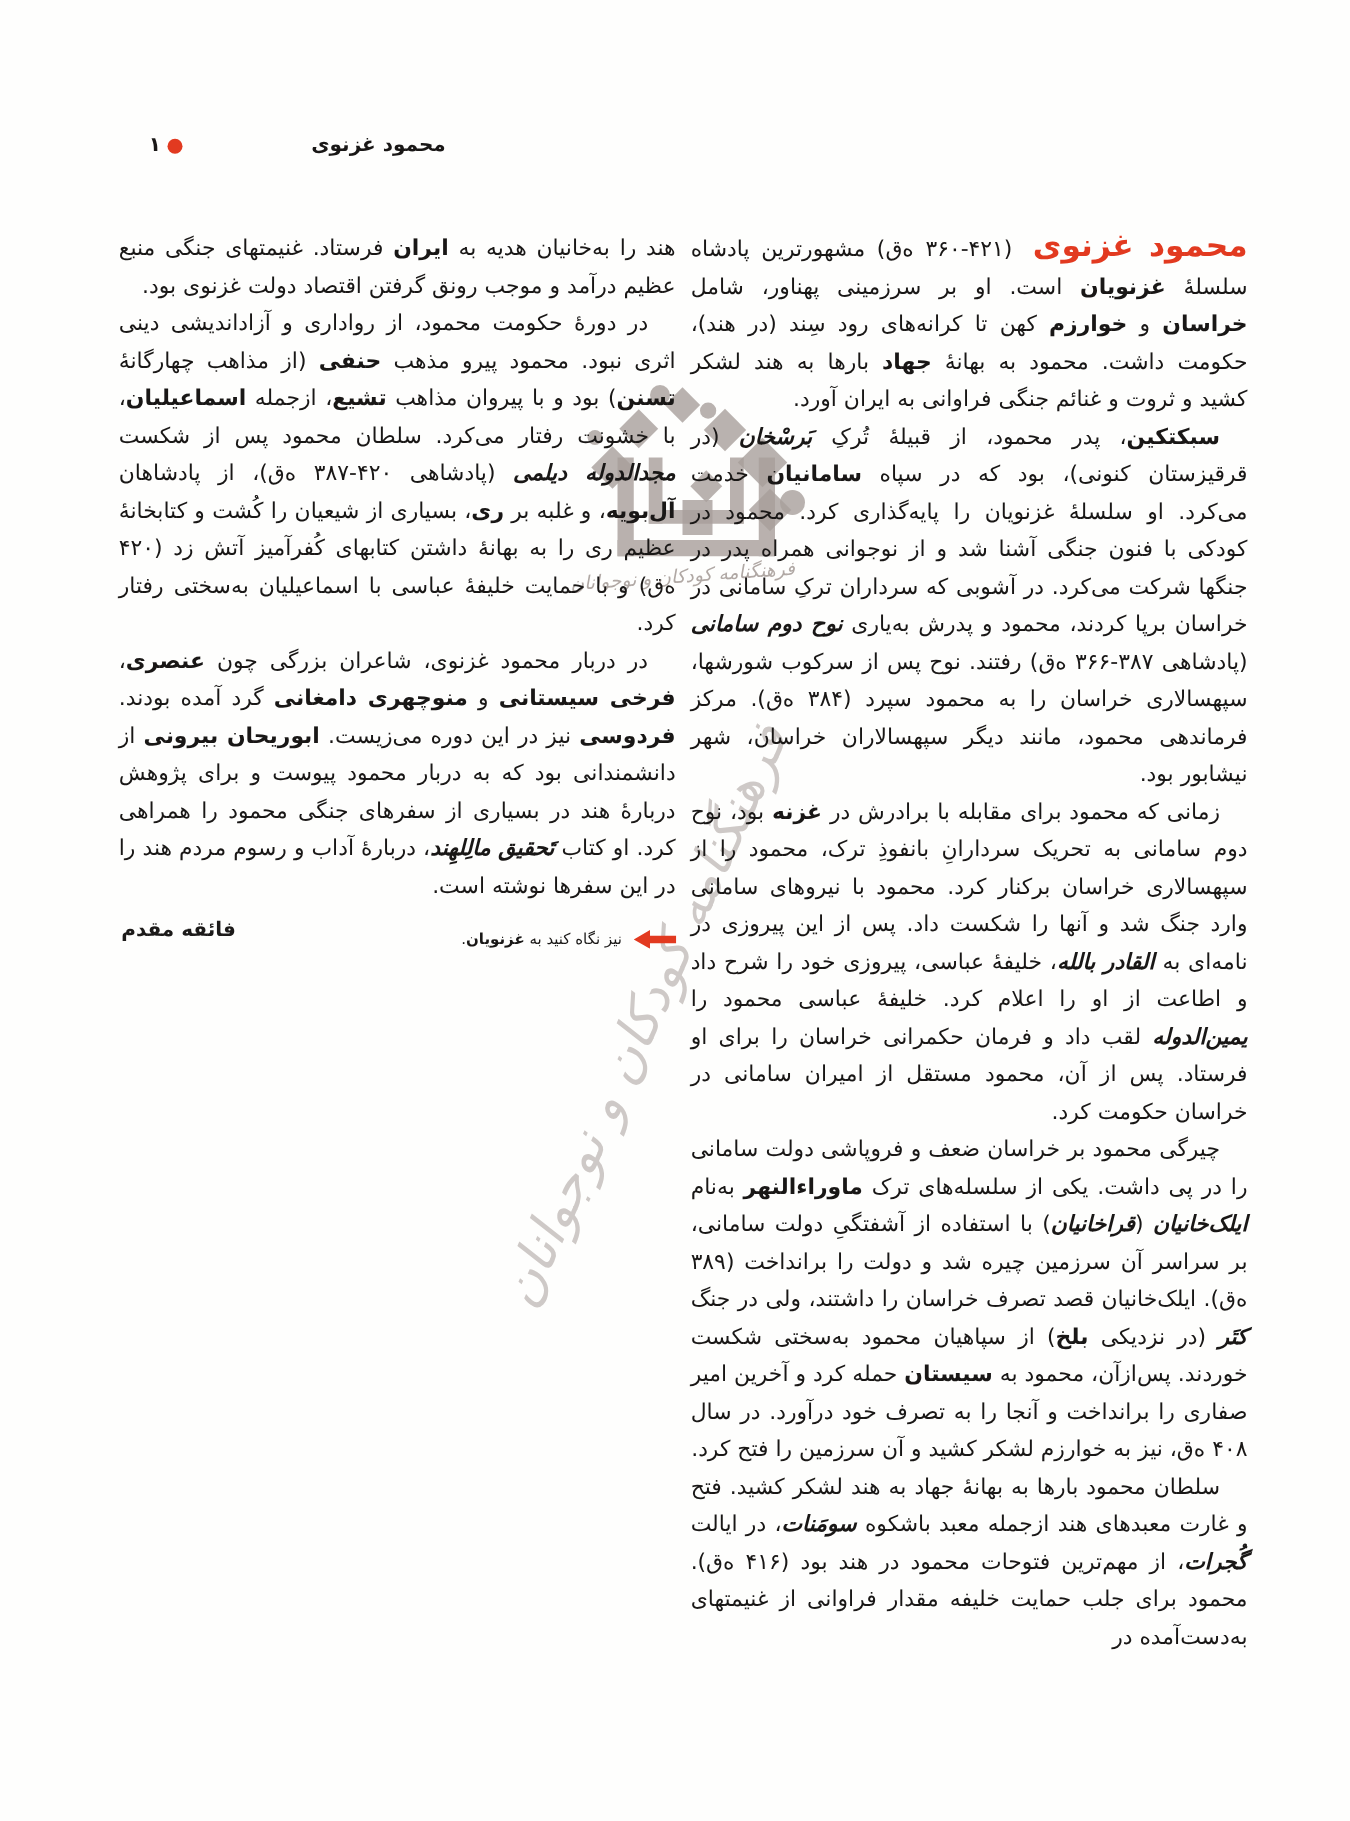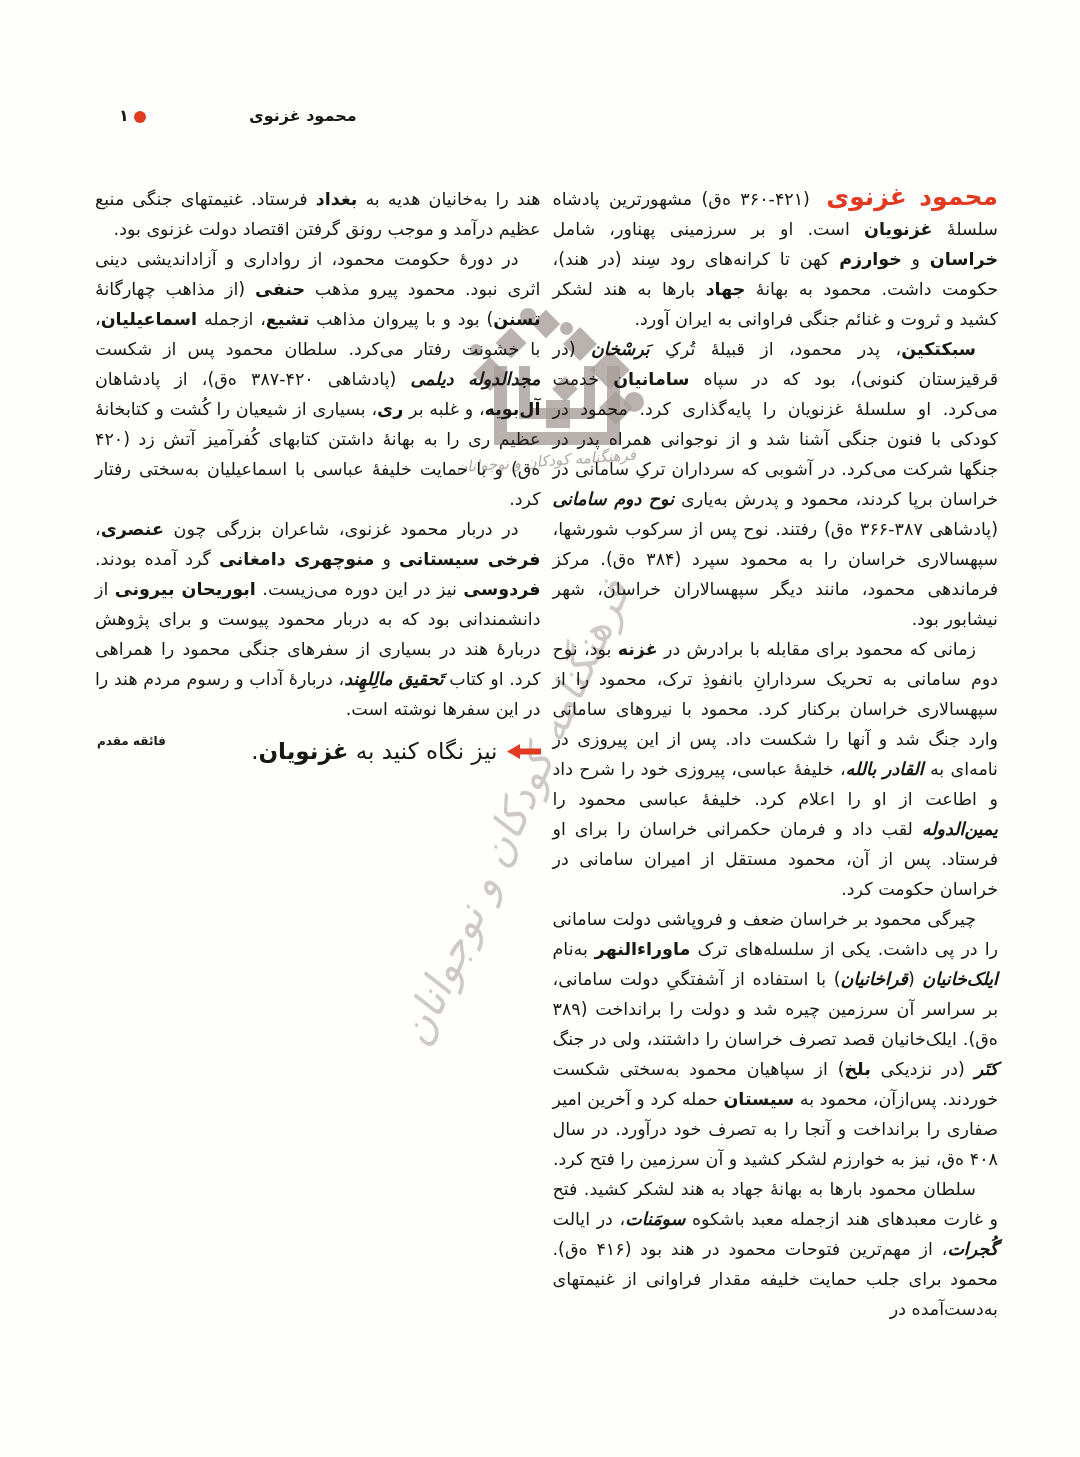--- a/index.html
+++ b/index.html
@@ -78,25 +78,25 @@
   .run-b{font-weight:bold;}
   .run-it{font-style:italic;font-weight:700;}
   .run-lead{
     color:#e23a20;font-weight:bold;font-size:25px;line-height:1;
     margin-left:7px;
   }
 
   
   .byline{
     position:absolute;left:2px;top:550px;
-    font-size:12px;font-weight:bold;color:#1c1a19;
+    font-size:16px;font-weight:bold;color:#1c1a19;
   }
   .see-also{
     margin-top:12px;
-    font-size:23px;line-height:30px;
+    font-size:12px;line-height:30px;
     text-align:right;
     display:flex;align-items:center;justify-content:flex-start;gap:9px;
   }
   .see-also svg{flex:0 0 auto;display:block;}
 </style>
 </head>
 <body>
 
 <div class="page">
 
@@ -131,21 +131,21 @@
   <div class="cols">
     <div class="col">
         <p class="para"><span class="run-lead">محمود غزنوی</span><span> (۴۲۱-۳۶۰ ه‌ق) مشهورترین پادشاه سلسلهٔ </span><span class="run-b">غزنویان</span><span> است. او بر سرزمینی پهناور، شامل </span><span class="run-b">خراسان</span><span> و </span><span class="run-b">خوارزم</span><span> کهن تا کرانه‌های رود سِند (در هند)، حکومت داشت. محمود به بهانهٔ </span><span class="run-b">جهاد</span><span> بارها به هند لشکر کشید و ثروت و غنائم جنگی فراوانی به ایران آورد.</span></p>
         <p class="para indent"><span class="run-b">سبکتکین</span><span>، پدر محمود، از قبیلهٔ تُرکِ </span><span class="run-it">بَرسْخان</span><span> (در قرقیزستان کنونی)، بود که در سپاه </span><span class="run-b">سامانیان</span><span> خدمت می‌کرد. او سلسلهٔ غزنویان را پایه‌گذاری کرد. محمود در کودکی با فنون جنگی آشنا شد و از نوجوانی همراه پدر در جنگها شرکت می‌کرد. در آشوبی که سرداران ترکِ سامانی در خراسان برپا کردند، محمود و پدرش به‌یاری </span><span class="run-it">نوح دوم سامانی</span><span> (پادشاهی ۳۸۷-۳۶۶ ه‌ق) رفتند. نوح پس از سرکوب شورشها، سپهسالاری خراسان را به محمود سپرد (۳۸۴ ه‌ق). مرکز فرماندهی محمود، مانند دیگر سپهسالاران خراسان، شهر نیشابور بود.</span></p>
         <p class="para indent"><span>زمانی که محمود برای مقابله با برادرش در </span><span class="run-b">غزنه</span><span> بود، نوح دوم سامانی به تحریک سردارانِ بانفوذِ ترک، محمود را از سپهسالاری خراسان برکنار کرد. محمود با نیروهای سامانی وارد جنگ شد و آنها را شکست داد. پس از این پیروزی در نامه‌ای به </span><span class="run-it">القادر بالله</span><span>، خلیفهٔ عباسی، پیروزی خود را شرح داد و اطاعت از او را اعلام کرد. خلیفهٔ عباسی محمود را </span><span class="run-it">یمین‌الدوله</span><span> لقب داد و فرمان حکمرانی خراسان را برای او فرستاد. پس از آن، محمود مستقل از امیران سامانی در خراسان حکومت کرد.</span></p>
         <p class="para indent"><span>چیرگی محمود بر خراسان ضعف و فروپاشی دولت سامانی را در پی داشت. یکی از سلسله‌های ترک </span><span class="run-b">ماوراءالنهر</span><span> به‌نام </span><span class="run-it">ایلک‌خانیان</span><span> (</span><span class="run-it">قراخانیان</span><span>) با استفاده از آشفتگیِ دولت سامانی، بر سراسر آن سرزمین چیره شد و دولت را برانداخت (۳۸۹ ه‌ق). ایلک‌خانیان قصد تصرف خراسان را داشتند، ولی در جنگ </span><span class="run-it">کتَر</span><span> (در نزدیکی </span><span class="run-b">بلخ</span><span>) از سپاهیان محمود به‌سختی شکست خوردند. پس‌ازآن، محمود به </span><span class="run-b">سیستان</span><span> حمله کرد و آخرین امیر صفاری را برانداخت و آنجا را به تصرف خود درآورد. در سال ۴۰۸ ه‌ق، نیز به خوارزم لشکر کشید و آن سرزمین را فتح کرد.</span></p>
         <p class="para indent"><span>سلطان محمود بارها به بهانهٔ جهاد به هند لشکر کشید. فتح و غارت معبدهای هند ازجمله معبد باشکوه </span><span class="run-it">سومَنات</span><span>، در ایالت </span><span class="run-it">گُجرات</span><span>، از مهم‌ترین فتوحات محمود در هند بود (۴۱۶ ه‌ق). محمود برای جلب حمایت خلیفه مقدار فراوانی از غنیمتهای به‌دست‌آمده در</span></p>
       </div>
     <div class="col">
       <div>
-          <p class="para"><span>هند را به‌خانیان هدیه به </span><span class="run-b">بغداد</span><span> فرستاد. غنیمتهای جنگی منبع عظیم درآمد و موجب رونق گرفتن اقتصاد دولت غزنوی بود.</span></p>
+          <p class="para"><span>هند را به‌خانیان هدیه به </span><span class="run-b">ایران</span><span> فرستاد. غنیمتهای جنگی منبع عظیم درآمد و موجب رونق گرفتن اقتصاد دولت غزنوی بود.</span></p>
           <p class="para indent"><span>در دورهٔ حکومت محمود، از رواداری و آزاداندیشی دینی اثری نبود. محمود پیرو مذهب </span><span class="run-b">حنفی</span><span> (از مذاهب چهارگانهٔ </span><span class="run-b">تسنن</span><span>) بود و با پیروان مذاهب </span><span class="run-b">تشیع</span><span>، ازجمله </span><span class="run-b">اسماعیلیان</span><span>، با خشونت رفتار می‌کرد. سلطان محمود پس از شکست </span><span class="run-it">مجدالدوله دیلمی</span><span> (پادشاهی ۴۲۰-۳۸۷ ه‌ق)، از پادشاهان </span><span class="run-b">آل‌بویه</span><span>، و غلبه بر </span><span class="run-b">ری</span><span>، بسیاری از شیعیان را کُشت و کتابخانهٔ عظیم ری را به بهانهٔ داشتن کتابهای کُفرآمیز آتش زد (۴۲۰ ه‌ق) و با حمایت خلیفهٔ عباسی با اسماعیلیان به‌سختی رفتار کرد.</span></p>
           <p class="para indent"><span>در دربار محمود غزنوی، شاعران بزرگی چون </span><span class="run-b">عنصری</span><span>، </span><span class="run-b">فرخی سیستانی</span><span> و </span><span class="run-b">منوچهری دامغانی</span><span> گرد آمده بودند. </span><span class="run-b">فردوسی</span><span> نیز در این دوره می‌زیست. </span><span class="run-b">ابوریحان بیرونی</span><span> از دانشمندانی بود که به دربار محمود پیوست و برای پژوهش دربارهٔ هند در بسیاری از سفرهای جنگی محمود را همراهی کرد. او کتاب </span><span class="run-it">تَحقیق مالِلهِند</span><span>، دربارهٔ آداب و رسوم مردم هند را در این سفرها نوشته است.</span></p>
         </div>
       <span class="byline">فائقه مقدم</span>
       <p class="see-also">
         <svg width="34" height="15" viewBox="0 0 34 15">
           <path d="M34 4.5 H13 V0 L0 7.5 L13 15 V10.5 H34 Z" fill="#e23a20"></path>
         </svg>
         <span><span>نیز نگاه کنید به </span><span class="run-b">غزنویان</span><span>.</span></span>
       </p>

